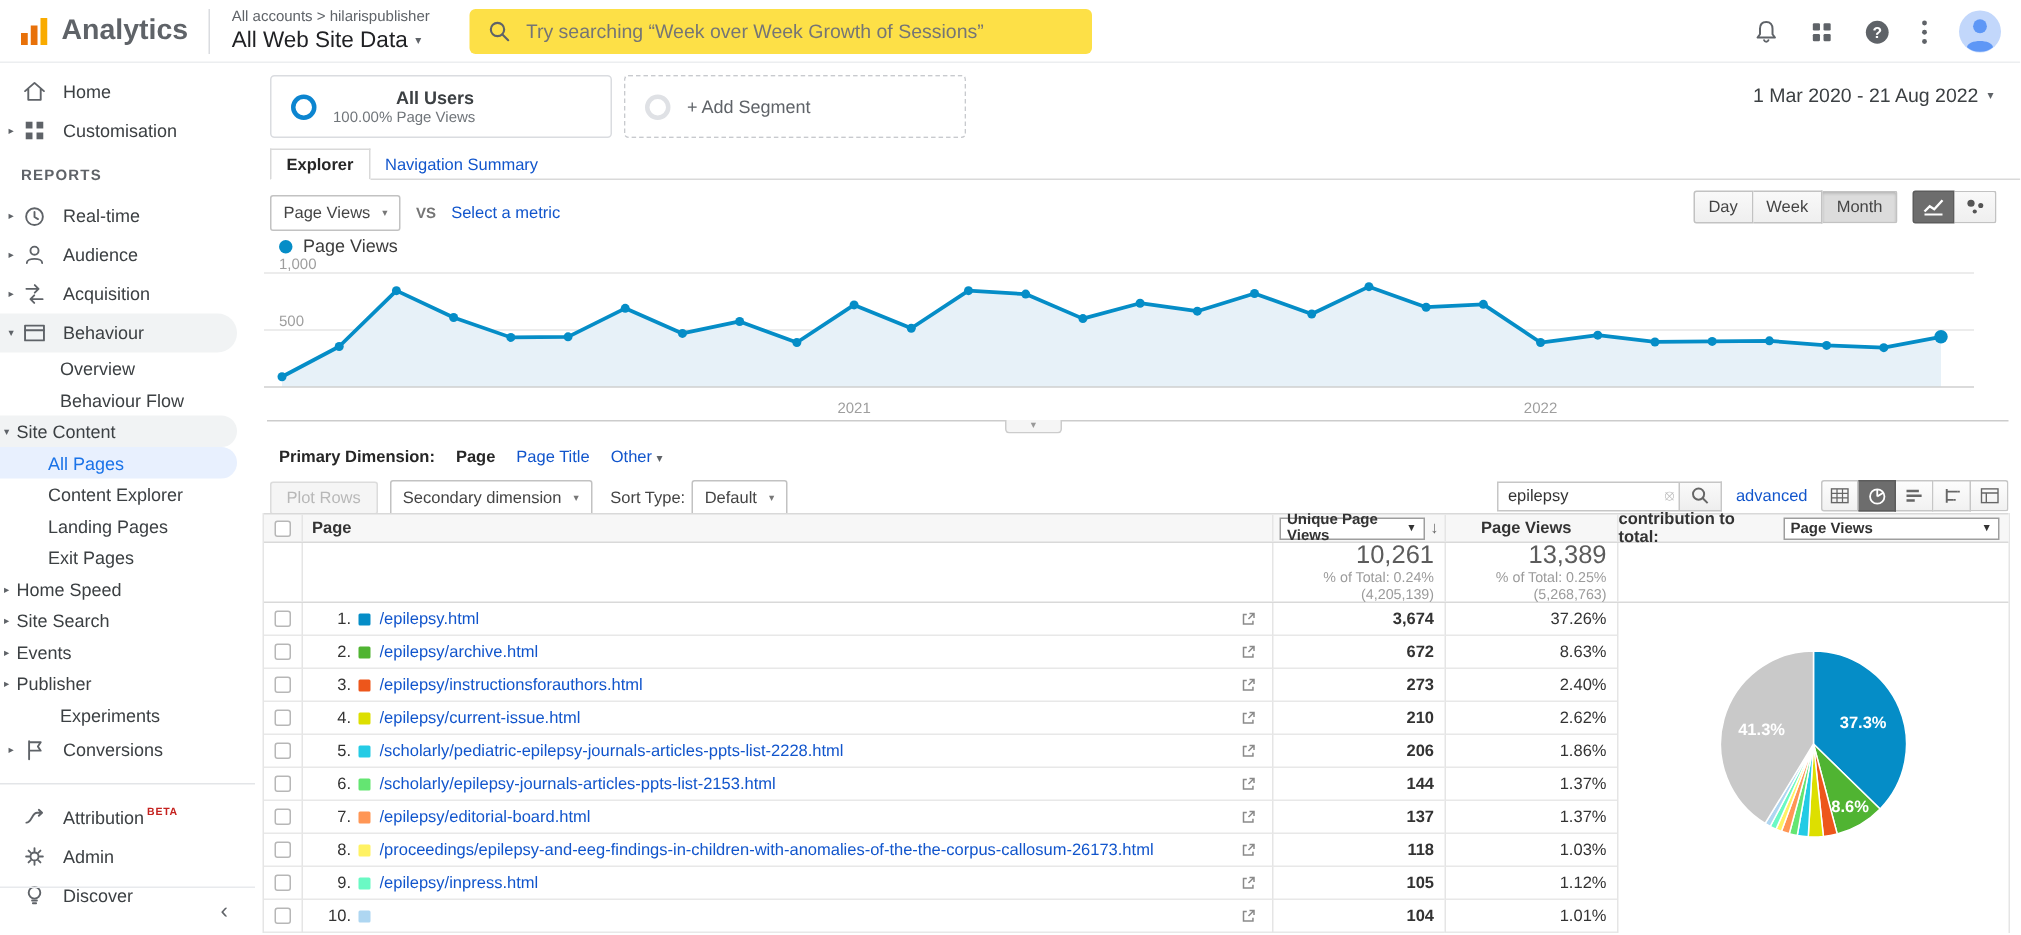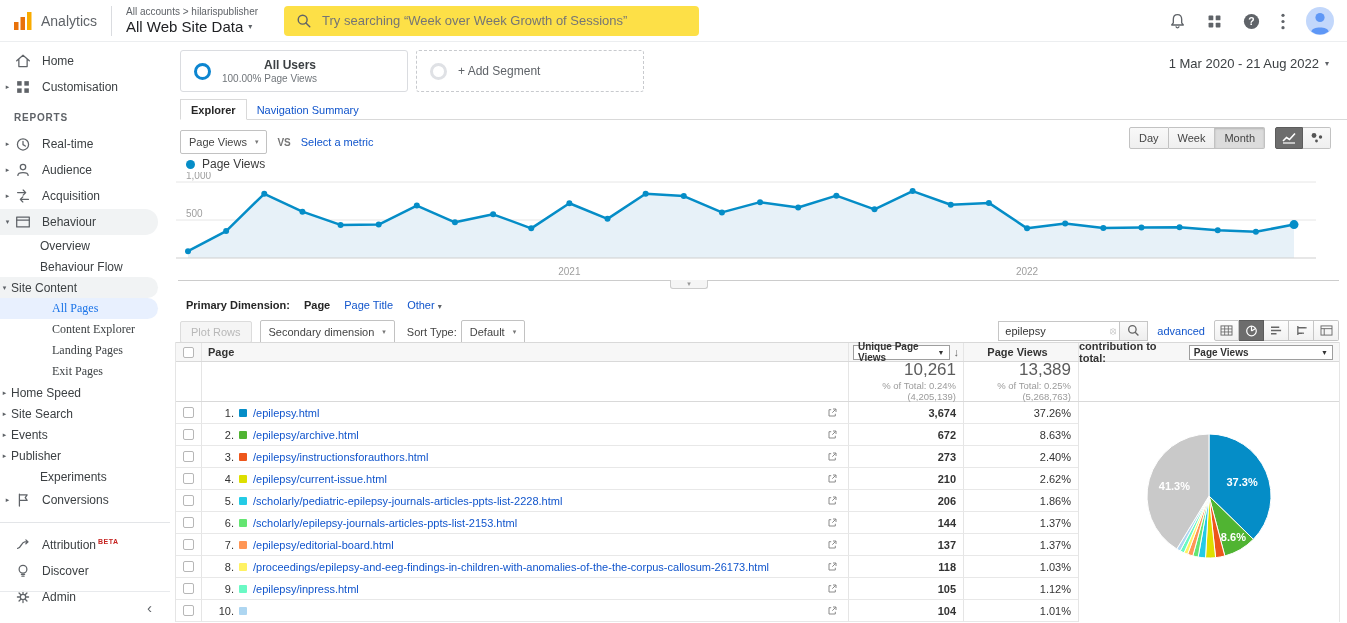--- a/index.html
+++ b/index.html
@@ -3,42 +3,42 @@
 <meta charset="utf-8">
 <style>
   * { margin:0; padding:0; box-sizing:border-box; }
   body { font-family:"Liberation Sans", sans-serif; background:#fff; }
   #app { position:relative; width:1347px; height:623px; background:#fff; overflow:hidden; }
 
   
   #topbar { position:absolute; top:0; left:0; right:0; height:42px; background:#fff;
             border-bottom:1px solid #eceef0; display:flex; align-items:center; z-index:9; }
   .logo-wrap { display:flex; align-items:center; padding-left:12px; }
-  .logo-text { font-size:14px; color:#5f6368; margin-left:7px; }
+  .logo-text { font-size:19px; color:#5f6368; margin-left:7px;font-weight:bold; }
   .tb-div { width:1px; height:30px; background:#dadce0; margin:0 14px; }
   .crumb-block { line-height:1.15; }
   .crumb { font-size:10px; color:#5f6368; }
   .property { font-size:15px; color:#202124; display:flex; align-items:center; gap:5px; }
   .caret { font-size:8px; color:#5f6368; }
   .searchbox { margin-left:26px; width:415px; height:30px; background:#fde047; border-radius:4px;
                display:flex; align-items:center; padding:0 12px; gap:10px; }
   .searchbox input { flex:1; border:none; background:transparent; outline:none;
                      font-size:13px; color:#5f6368; font-family:"Liberation Sans",sans-serif; }
   .tb-right { position:absolute; right:12px; top:0; height:42px; display:flex; align-items:center; gap:19px; }
 
   
   #sidebar { position:absolute; top:42px; left:0; width:170px; bottom:0; background:#fff; padding-top:6px; }
   .sb-item { display:flex; align-items:center; height:26px; padding-left:3px; font-size:12px;
              color:#3c4043; cursor:pointer; margin-right:12px; border-radius:0 16px 16px 0; }
   .sb-caret { width:9px; font-size:7px; color:#5f6368; flex:none; text-align:center; }
   .sb-icon { width:18px; height:18px; margin:0 10px 0 2px; flex:none; }
   .sb-section { font-size:10px; color:#5f6368; letter-spacing:.8px; padding:12px 0 8px 14px; font-weight:bold; }
   .sb-sub { display:flex; align-items:center; height:21px; font-size:12px; color:#3c4043;
             cursor:pointer; margin-right:12px; border-radius:0 16px 16px 0; }
-  .pl40 { padding-left:40px; } .pl30 { } .pl52 { padding-left:52px;font-family:Liberation Serif, serif; }
+  .pl40 { padding-left:40px; } .pl30 { } .pl52 { padding-left:32px; }
   .sb-active { background:#f1f3f4; }
   .sb-selected { background:#e8f0fe; color:#1a73e8; }
   .sb-divider { border-top:1px solid #e3e5e8; margin:9px 0; }
   .sb-badge { font-size:7px; color:#c5221f; font-weight:bold; letter-spacing:.5px;
               vertical-align:super; margin-left:2px; position:relative; top:-4px; }
   #sb-collapse { position:absolute; bottom:0; left:0; right:0; height:32px; border-top:1px solid #e8eaed;
                  display:flex; align-items:center; justify-content:flex-end; padding-right:18px;
                  color:#5f6368; font-size:15px; cursor:pointer; }
 
   
@@ -317,32 +317,32 @@
           <span class="sb-caret"></span>
           <svg class="sb-icon" viewBox="0 0 20 20" fill="none" stroke="#5f6368" stroke-width="1.4" stroke-linecap="round" stroke-linejoin="round">
             <path d="M4 13.8 c4 0 4-7.3 8-7.3 h3.4 M13.2 4.3 l2.4 2.2 -2.4 2.2"></path>
           </svg>
           <span>Attribution</span>
           <span class="sb-badge">BETA</span>
         </div>
         <div class="sb-item">
           <span class="sb-caret"></span>
           <svg class="sb-icon" viewBox="0 0 20 20" fill="none" stroke="#5f6368" stroke-width="1.4" stroke-linecap="round" stroke-linejoin="round">
+            <circle cx="10" cy="10" r="3"></circle>
+            <path d="M10 3.8 v2.3 M10 13.9 v2.3 M3.8 10 h2.3 M13.9 10 h2.3 M5.6 5.6 l1.7 1.7 M12.7 12.7 l1.7 1.7 M14.4 5.6 l-1.7 1.7 M7.3 12.7 l-1.7 1.7"></path>
+          </svg>
+          <span>Admin</span>
+        </div>
+        <div class="sb-item">
+          <span class="sb-caret"></span>
+          <svg class="sb-icon" viewBox="0 0 20 20" fill="none" stroke="#5f6368" stroke-width="1.4" stroke-linecap="round" stroke-linejoin="round">
             <circle cx="10" cy="8" r="4.3"></circle>
             <path d="M8.2 13.7 h3.6 M8.8 15.7 h2.4"></path>
           </svg>
           <span>Discover</span>
-        </div>
-        <div class="sb-item">
-          <span class="sb-caret"></span>
-          <svg class="sb-icon" viewBox="0 0 20 20" fill="none" stroke="#5f6368" stroke-width="1.4" stroke-linecap="round" stroke-linejoin="round">
-            <circle cx="10" cy="10" r="3"></circle>
-            <path d="M10 3.8 v2.3 M10 13.9 v2.3 M3.8 10 h2.3 M13.9 10 h2.3 M5.6 5.6 l1.7 1.7 M12.7 12.7 l1.7 1.7 M14.4 5.6 l-1.7 1.7 M7.3 12.7 l-1.7 1.7"></path>
-          </svg>
-          <span>Admin</span>
         </div>
       </div>
     <div id="sb-collapse">
       <span>‹</span>
     </div>
   </div>
 
   <div id="content">
 
     <div id="date-range">

